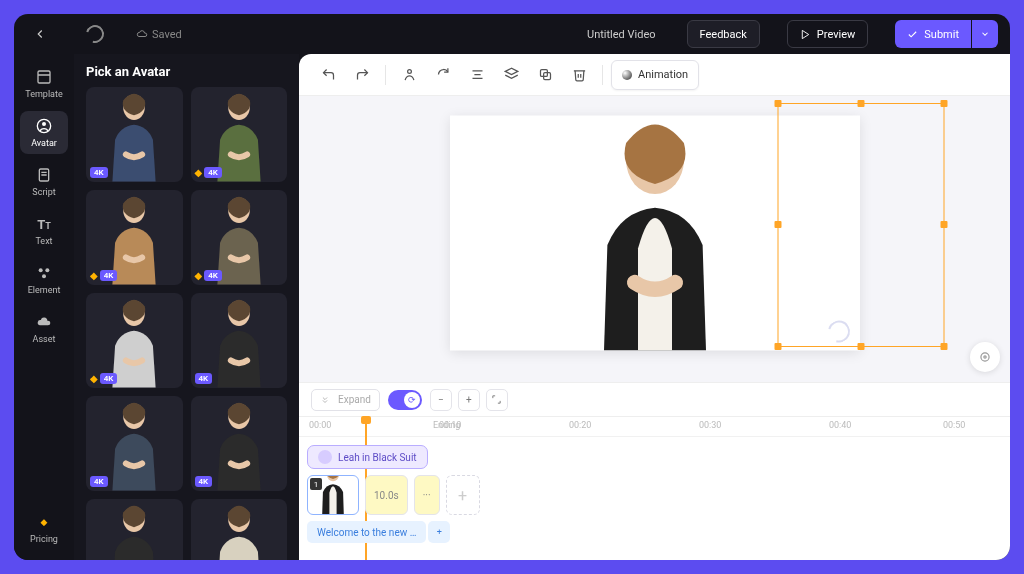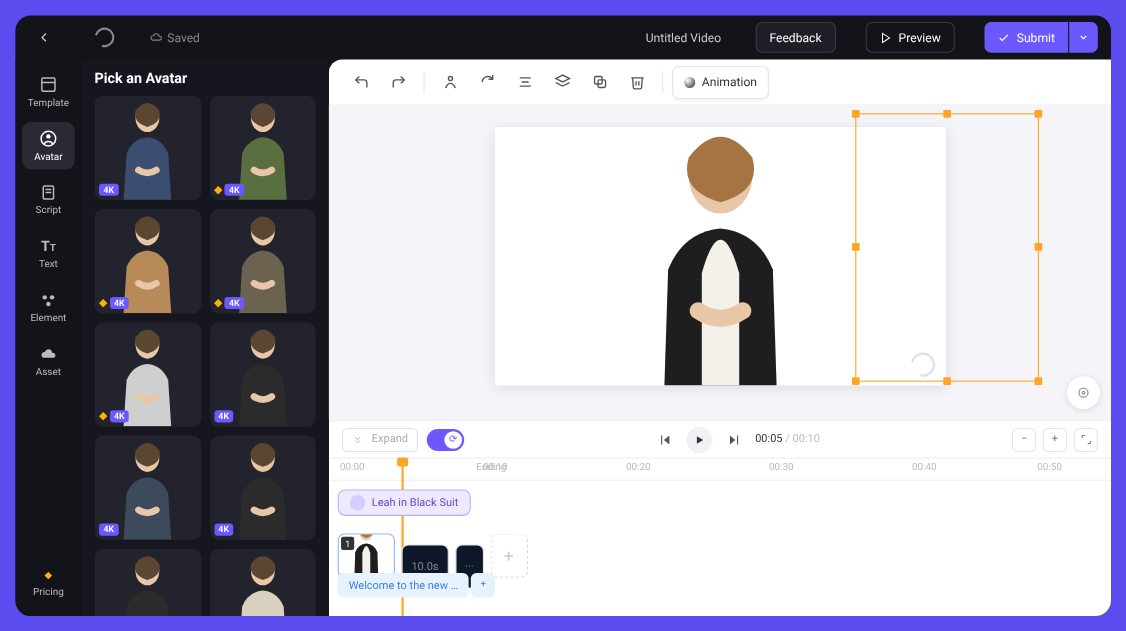--- a/index.html
+++ b/index.html
@@ -218,21 +218,21 @@
     width:52px; height:40px; border:1.5px solid #8fb4ff; border-radius:6px;
     background:#fff; position:relative; overflow:hidden;
   }
   .clip .num {
     position:absolute; top:2px; left:2px; width:12px; height:12px;
     background:#333; color:#fff; font-size:8px; border-radius:2px;
     display:flex; align-items:center; justify-content:center;
   }
   .dur-chip, .more-chip {
     height:40px; border:1px solid #e4e4ea; border-radius:6px; padding:16px 8px;
-    display:flex; align-items:center; font-size:10px; color:#888; background:#0f172a;margin-top:20px;
+    display:flex; align-items:center; font-size:10px; color:#888; background:#fef9c3;
   }
   .add-chip {
     width:34px; height:40px; border:1px dashed #d9d9e2; border-radius:6px;
     display:flex; align-items:center; justify-content:center; color:#ccc; font-size:16px; cursor:pointer;
   }
   .script-row { position:absolute; left:8px; top:104px; display:flex; gap:2px; align-items:center; }
   .script-chip {
     height:22px; padding:0 10px; background:#e7f2ff; color:#3b7fde;
     border-radius:5px; font-size:10px; display:flex; align-items:center;
   }
@@ -559,42 +559,20 @@
         <div class="expand-btn">
           <svg width="10" height="10" viewBox="0 0 24 24" fill="none" stroke="currentColor" stroke-width="2">
               <polyline points="7 13 12 18 17 13"></polyline>
               <polyline points="7 6 12 11 17 6"></polyline>
             </svg>
           <span>Expand</span>
         </div>
         <div class="toggle">
           <div class="knob">⟳</div>
         </div>
-        <div class="play-controls">
-          <div class="pc">
-              <svg width="12" height="12" viewBox="0 0 24 24" fill="currentColor">
-                <polygon points="19 20 9 12 19 4"></polygon>
-                <line x1="5" y1="4" x2="5" y2="20" stroke="currentColor" stroke-width="2"></line>
-              </svg>
-            </div>
-          <div class="pc play-main">
-              <svg width="10" height="10" viewBox="0 0 24 24" fill="#333">
-                <polygon points="6 4 20 12 6 20"></polygon>
-              </svg>
-            </div>
-          <div class="pc">
-              <svg width="12" height="12" viewBox="0 0 24 24" fill="currentColor">
-                <polygon points="5 4 15 12 5 20"></polygon>
-                <line x1="19" y1="4" x2="19" y2="20" stroke="currentColor" stroke-width="2"></line>
-              </svg>
-            </div>
-          <div class="time-readout">
-            <span>00:05</span><span class="total"> / </span><span class="total">00:10</span>
-          </div>
-        </div>
         <div class="zoom-ctrls">
           <div class="zb">−</div>
           <div class="zb">+</div>
           <div class="zb">
               <svg width="11" height="11" viewBox="0 0 24 24" fill="none" stroke="currentColor" stroke-width="2">
                 <polyline points="4 9 4 4 9 4"></polyline>
                 <polyline points="20 15 20 20 15 20"></polyline>
               </svg>
             </div>
         </div>

